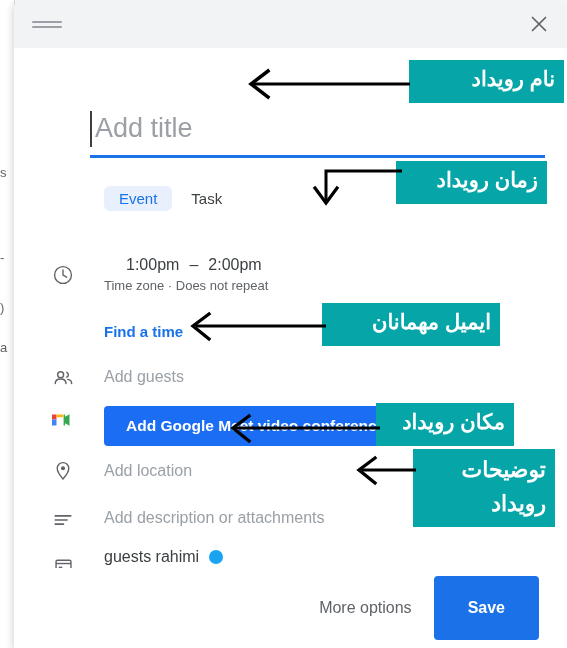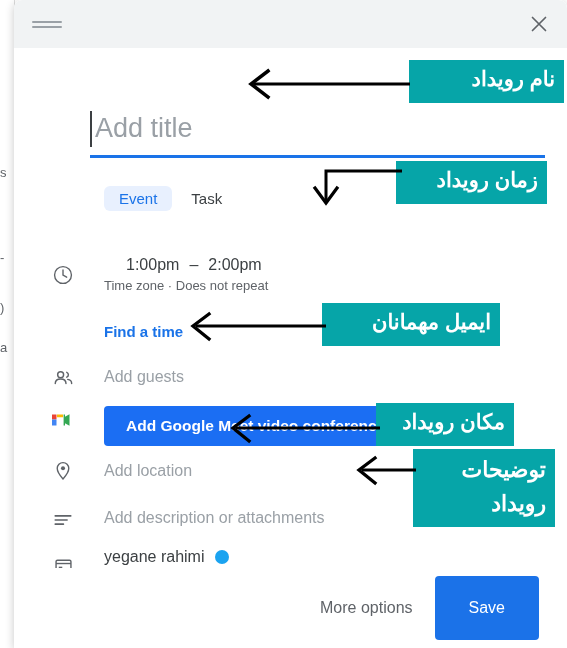--- a/index.html
+++ b/index.html
@@ -262,21 +262,21 @@
   #more-options {
     font-size: 16px;
     color: #5f6368;
     cursor: pointer;
     white-space: nowrap;
   }
   #save-button {
     background: #1b72e8;
     color: #ffffff;
     font-size: 16px;
-    font-weight: normal;
+    font-weight: bold;
     border: none;
     border-radius: 4px;
     padding: 23px 34px;
     cursor: pointer;
     font-family: "Liberation Sans", sans-serif;
   }
 
   
   #annotations {
     position: absolute;
@@ -403,21 +403,21 @@
 
     <div class="row-icon" id="cal-icon">
       <svg width="21" height="21" viewBox="0 0 24 24" aria-hidden="true">
         <rect x="3.5" y="4.8" width="17" height="15.4" rx="1.6" stroke="#5f6368" stroke-width="1.6" fill="none"></rect>
         <path d="M3.5 8.6h17" stroke="#5f6368" stroke-width="1.6" fill="none"></path>
         <rect x="6.6" y="12.2" width="4" height="4" fill="#5f6368"></rect>
       </svg>
     </div>
     <div class="row-main" id="cal-main">
       <div id="cal-name-line">
-        <span class="primary-text">yegane rahimi</span>
+        <span class="primary-text">guests rahimi</span>
         <span id="cal-color-dot"></span>
       </div>
       <div class="sub-text">Busy · Default visibility · Do not notify</div>
     </div>
 
   </div>
 
   <div id="dialog-footer">
     <div id="more-options">More options</div>
     <button id="save-button">Save</button>

